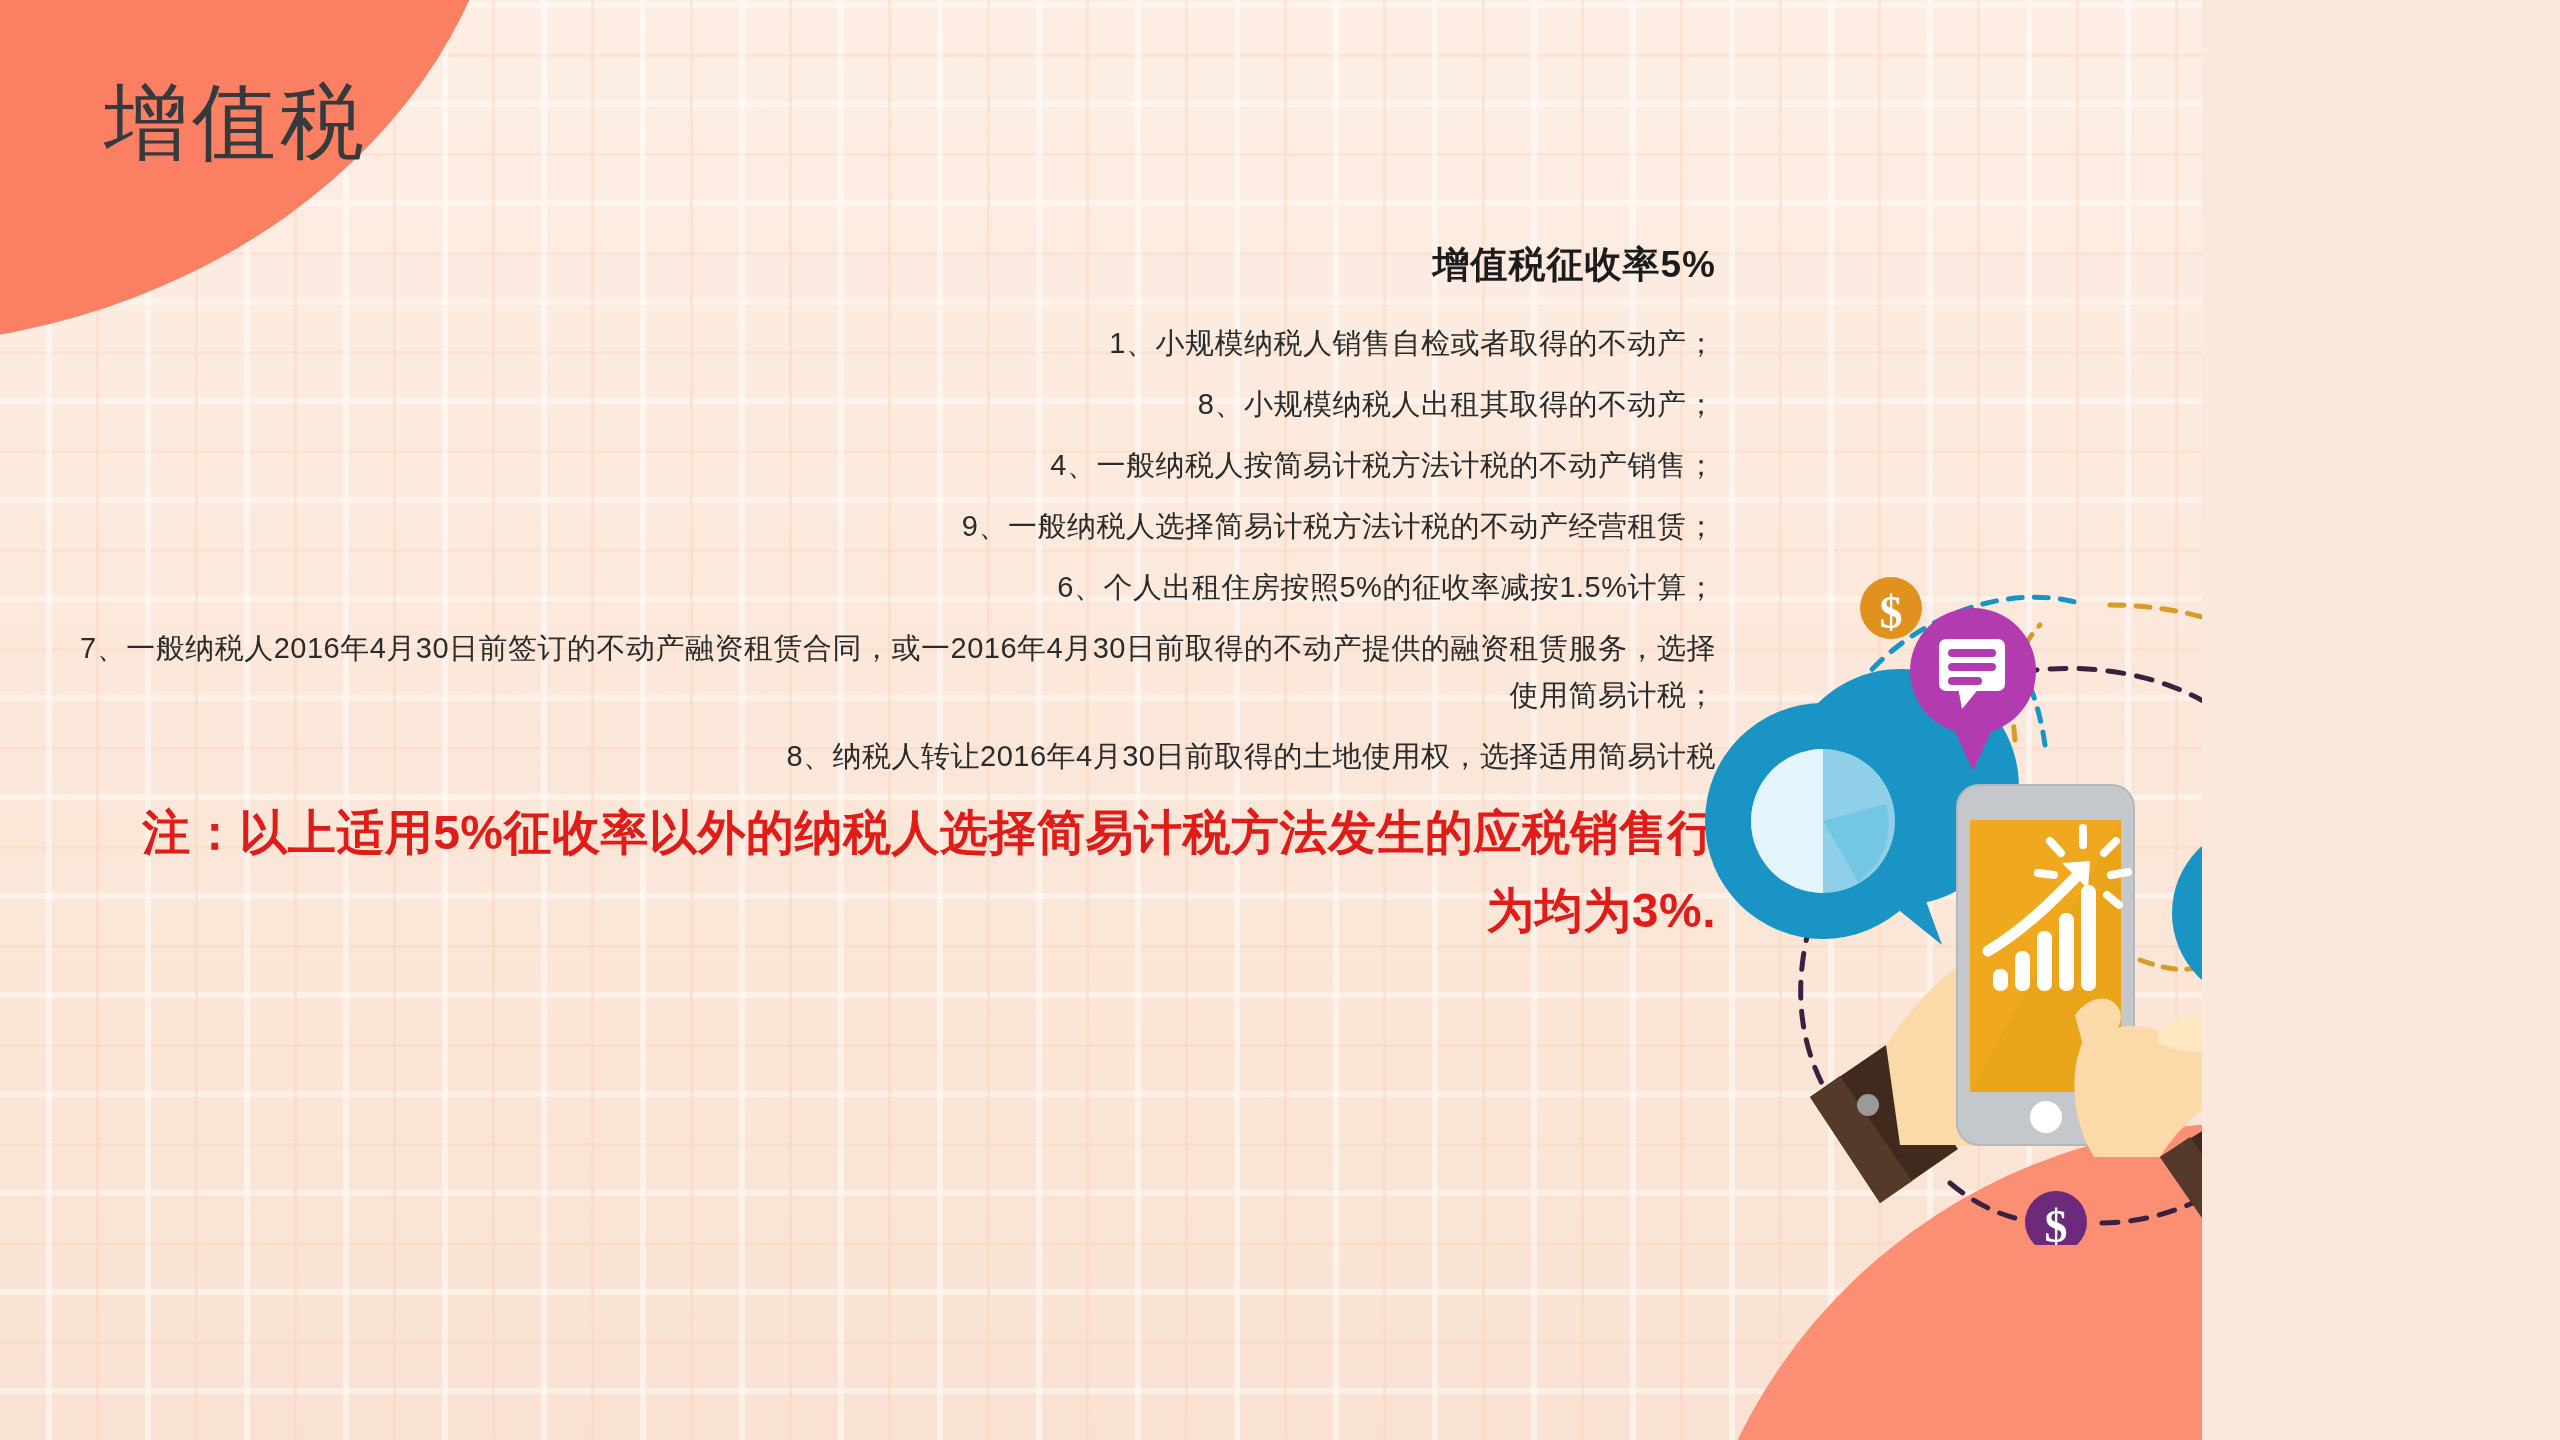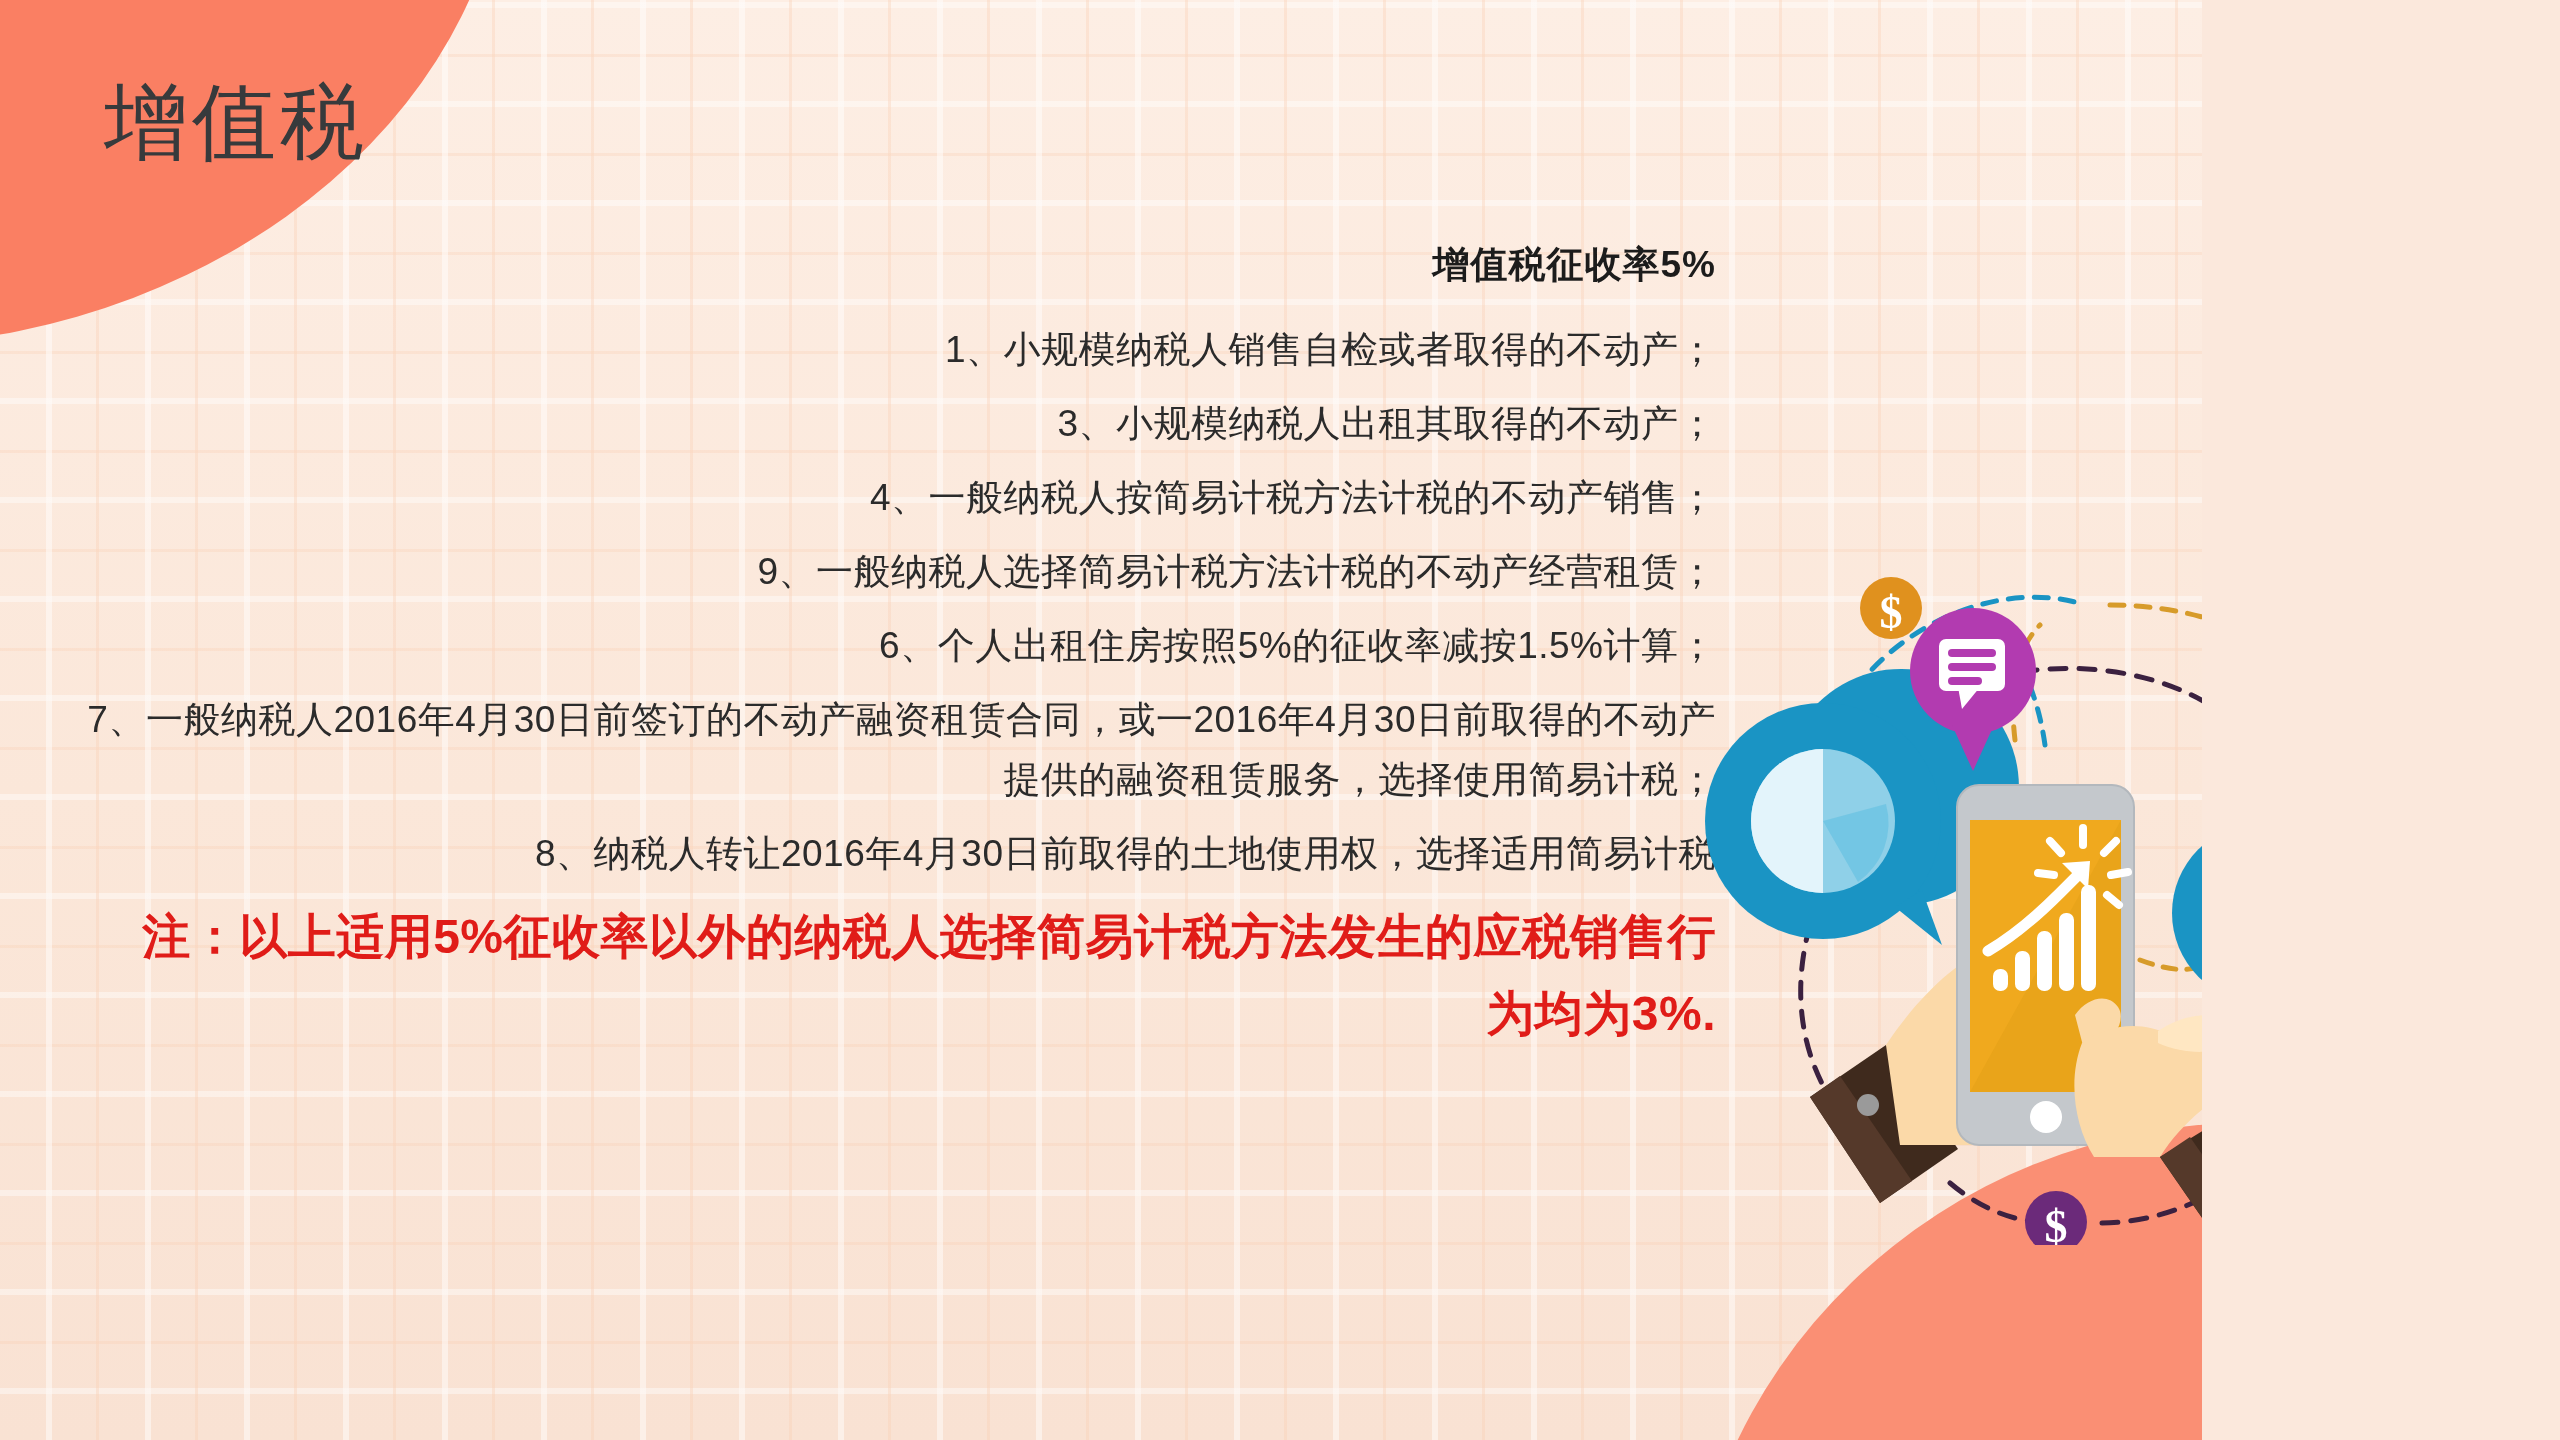--- a/index.html
+++ b/index.html
@@ -103,21 +103,21 @@
     color: #1c1c1c;
     letter-spacing: 1px;
     margin-bottom: 30px;
   }
   .list {
     list-style: none;
     margin: 0;
     padding: 0;
   }
   .list-item {
-    font-size: 37px;
+    font-size: 29px;
     line-height: 1.62;
     color: #2b2b2b;
     letter-spacing: 0.5px;
     margin-bottom: 14px;
     white-space: pre-wrap;
   }
   .note {
     margin-top: 6px;
     font-size: 48px;
     line-height: 1.62;
@@ -152,21 +152,21 @@
   <div class="blob blob-tl"></div>
   <div class="blob blob-br"></div>
 
   <h1 class="title">增值税</h1>
 
   <div class="content">
     <div class="subhead">增值税征收率5%</div>
 
     <ul class="list">
       <li class="list-item">1、小规模纳税人销售自检或者取得的不动产；</li>
-      <li class="list-item">3、小规模纳税人出租其取得的不动产；</li>
+      <li class="list-item">8、小规模纳税人出租其取得的不动产；</li>
       <li class="list-item">4、一般纳税人按简易计税方法计税的不动产销售；</li>
       <li class="list-item">9、一般纳税人选择简易计税方法计税的不动产经营租赁；</li>
       <li class="list-item">6、个人出租住房按照5%的征收率减按1.5%计算；</li>
       <li class="list-item">7、一般纳税人2016年4月30日前签订的不动产融资租赁合同，或一2016年4月30日前取得的不动产提供的融资租赁服务，选择使用简易计税；</li>
       <li class="list-item">8、纳税人转让2016年4月30日前取得的土地使用权，选择适用简易计税</li>
     </ul>
 
     <p class="note">注：以上适用5%征收率以外的纳税人选择简易计税方法发生的应税销售行为均为3%.</p>
   </div>
 

